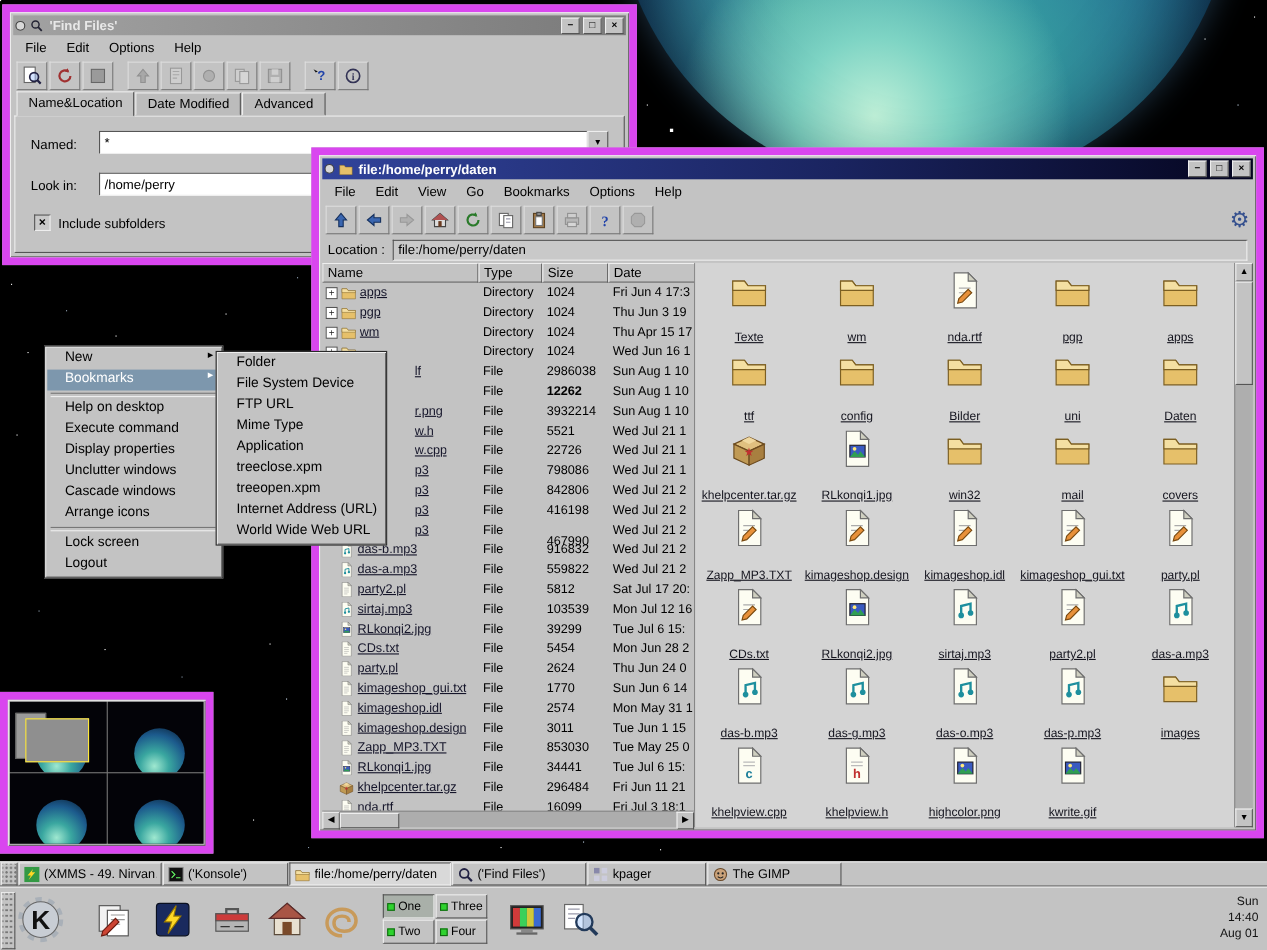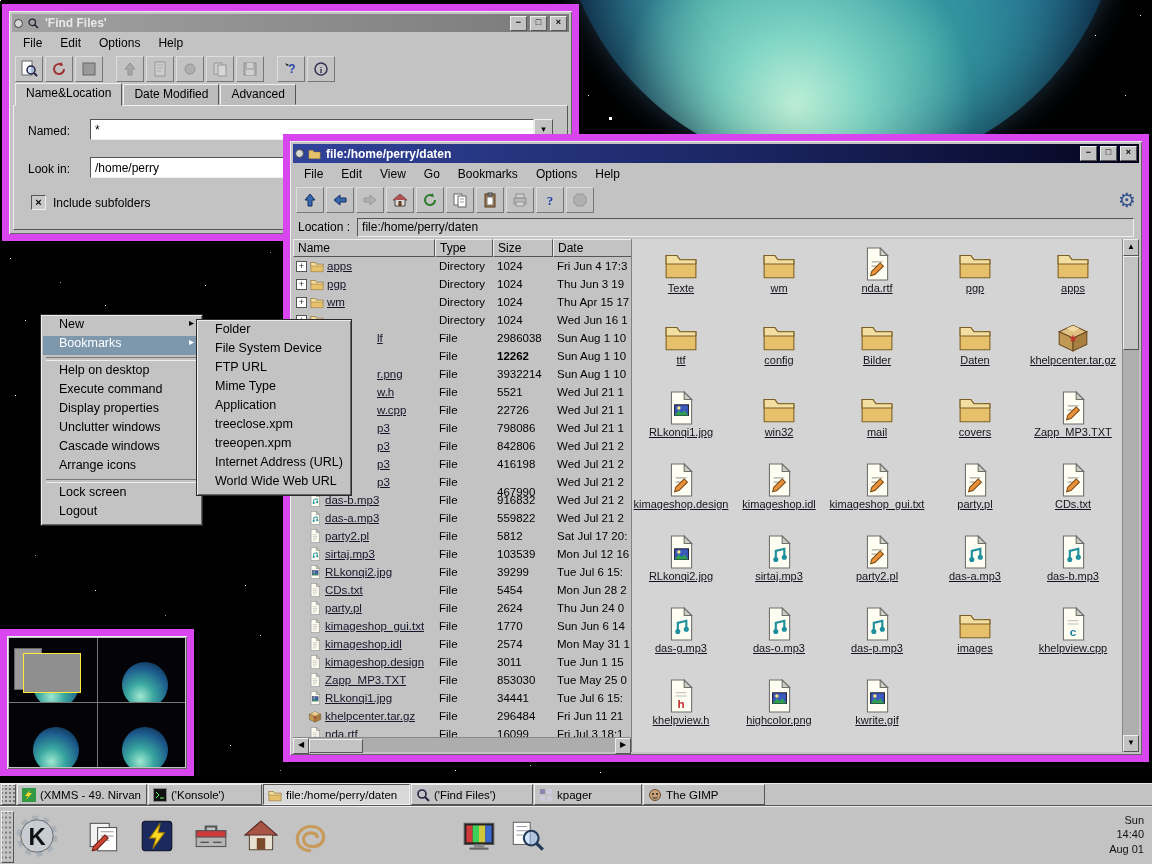--- a/index.html
+++ b/index.html
@@ -89,21 +89,21 @@
   .hscroll{height:14px;flex:none;display:flex;background:#adadad;border-top:1px solid #888;}
   .sbtn{width:14px;height:14px;flex:none;font-size:8px;line-height:12px;text-align:center;
     border:1px solid;border-color:#eee #555 #555 #eee;background:#c3c3c3;}
   .hthumb{width:52px;height:12px;margin:1px 0;border:1px solid;border-color:#eee #555 #555 #eee;background:#c3c3c3;}
   .htrack{flex:1;}
   .icon-pane{flex:1;background:#d4d4d4;overflow:hidden;padding-top:6px;min-width:0;}
   #icon-grid{display:grid;grid-template-columns:repeat(5,1fr);grid-auto-rows:72px;}
   .icell{display:flex;flex-direction:column;align-items:center;gap:1px;overflow:hidden;}
   .ipic{height:36px;display:flex;align-items:flex-end;}
   .ilabel{font-size:11px;text-decoration:underline;color:#14141e;text-align:center;width:96px;
-    line-height:1.1;overflow-wrap:anywhere;}
+    line-height:1.1;overflow-wrap:anywhere;margin-top:19px;}
   .vscroll{width:16px;flex:none;display:flex;flex-direction:column;background:#aeaeae;border-left:1px solid #888;}
   .vbtn{width:14px;height:15px;font-size:8px;line-height:13px;text-align:center;flex:none;
     border:1px solid;border-color:#eee #555 #555 #eee;background:#c3c3c3;}
   .vthumb{height:92px;width:14px;flex:none;border:1px solid;border-color:#eee #555 #555 #eee;background:#c3c3c3;}
   .vtrack{flex:1;}
 
   
   .popup{position:absolute;background:#c3c3c3;border:1px solid #2a2a2a;
     box-shadow:inset 1px 1px 0 #ededed, inset -1px -1px 0 #666;padding:2px;z-index:40;font-size:12.5px;}
   #ctx{left:40px;top:314px;width:157px;}
@@ -896,20 +896,29 @@
               <div class="ilabel">config</div>
             </div>
             <div class="icell">
               <div class="ipic">
                 <svg width="34" height="34" viewBox="0 0 32 32">
                   <path d="M2 8h10l3 4h15v17H2z" fill="#e6c06a" stroke="#7c5f22"></path>
                   <path d="M2 8h10l3 4h15v4H2z" fill="#f4dfa2" stroke="#7c5f22"></path>
                 </svg>
               </div>
               <div class="ilabel">Bilder</div>
+            </div>
+            <div class="icell">
+              <div class="ipic">
+                <svg width="34" height="34" viewBox="0 0 32 32">
+                  <path d="M2 8h10l3 4h15v17H2z" fill="#e6c06a" stroke="#7c5f22"></path>
+                  <path d="M2 8h10l3 4h15v4H2z" fill="#f4dfa2" stroke="#7c5f22"></path>
+                </svg>
+              </div>
+              <div class="ilabel">uni</div>
             </div>
             <div class="icell">
               <div class="ipic">
                 <svg width="34" height="34" viewBox="0 0 32 32">
                   <path d="M2 8h10l3 4h15v17H2z" fill="#e6c06a" stroke="#7c5f22"></path>
                   <path d="M2 8h10l3 4h15v4H2z" fill="#f4dfa2" stroke="#7c5f22"></path>
                 </svg>
               </div>
               <div class="ilabel">Daten</div>
             </div>
@@ -1372,20 +1381,38 @@
           <path d="M18 4L3 17h4v14h22V17h4z" fill="#e8e0d0" stroke="#5a4a3a"></path>
           <path d="M18 4L3 17h30z" fill="#a85545" stroke="#5a2a2a"></path>
           <rect x="14" y="20" width="8" height="11" fill="#7a4a2a"></rect>
         </svg>
     </span>
     <span class="plauncher" style="left:290px">
       <svg width="38" height="38" viewBox="0 0 36 36">
           <path d="M18 32c-8 0-13-5-13-11S10 9 18 9s12 5 12 10-4 9-10 9-9-3-9-7 3-6 7-6 6 2 6 5" fill="none" stroke="#c89a5a" stroke-width="3"></path>
         </svg>
     </span>
+    <span id="panel-pager">
+        <div class="pgbtn down">
+          <span class="led"></span>
+          <span>One</span>
+        </div>
+        <div class="pgbtn">
+          <span class="led"></span>
+          <span>Two</span>
+        </div>
+        <div class="pgbtn">
+          <span class="led"></span>
+          <span>Three</span>
+        </div>
+        <div class="pgbtn">
+          <span class="led"></span>
+          <span>Four</span>
+        </div>
+      </span>
     <span class="plauncher" style="left:458px">
       <svg width="38" height="38" viewBox="0 0 36 36">
           <rect x="4" y="6" width="28" height="20" fill="#222" stroke="#555"></rect>
           <rect x="6" y="8" width="6" height="16" fill="#d03a3a"></rect>
           <rect x="12" y="8" width="6" height="16" fill="#3ad05a"></rect>
           <rect x="18" y="8" width="6" height="16" fill="#d0c83a"></rect>
           <rect x="24" y="8" width="6" height="16" fill="#3a6ad0"></rect>
           <rect x="13" y="26" width="10" height="3" fill="#888"></rect>
           <rect x="9" y="29" width="18" height="2" fill="#666"></rect>
         </svg>

